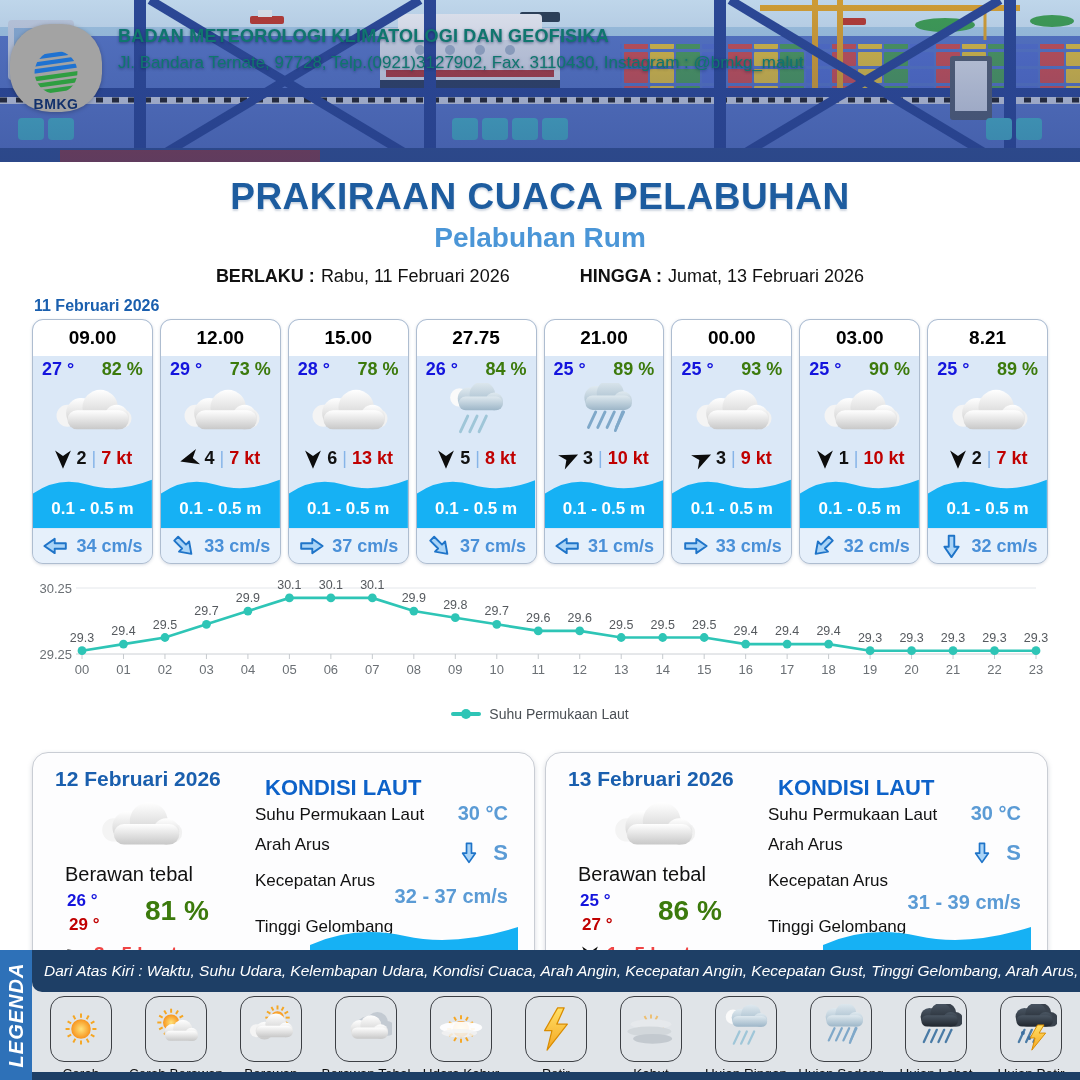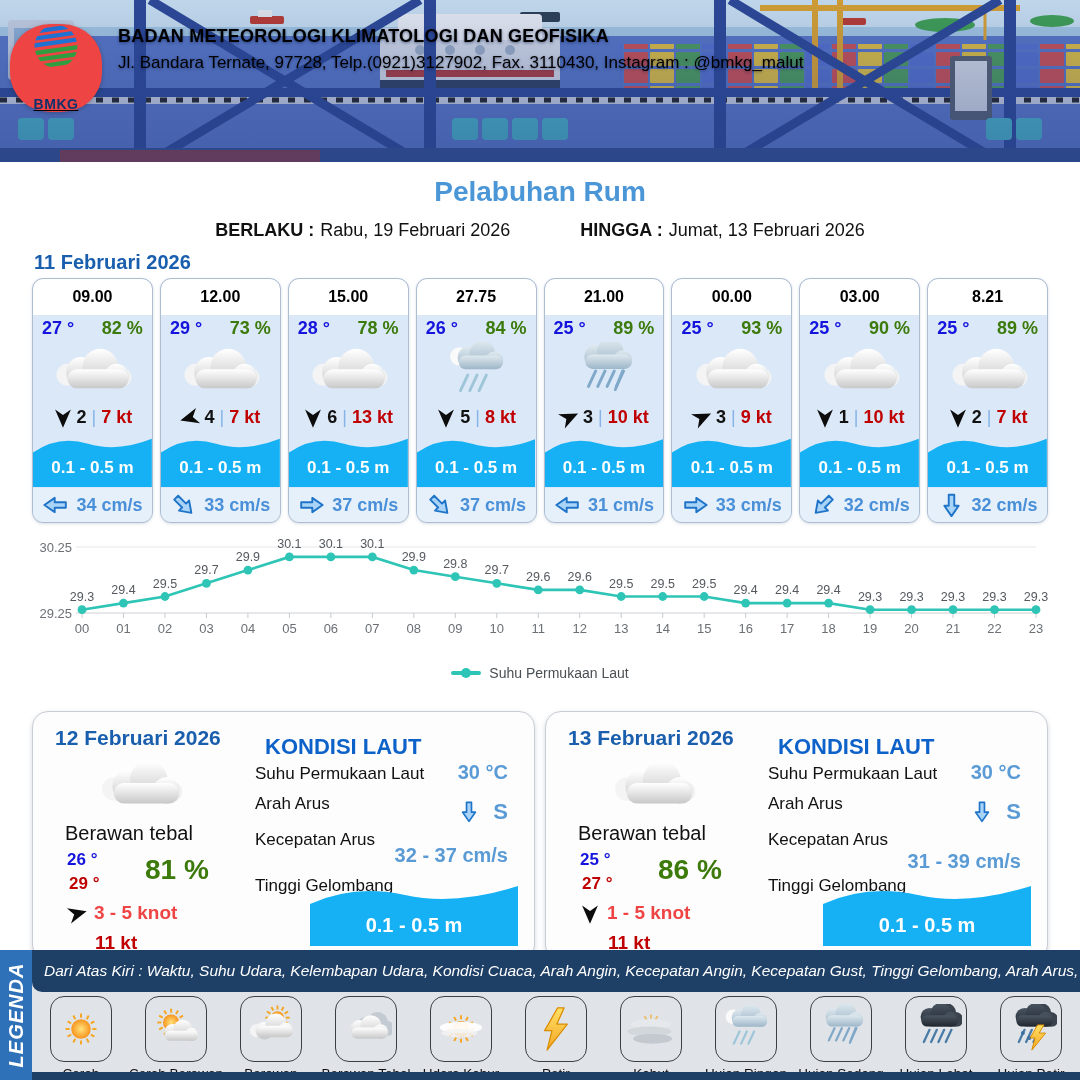--- a/index.html
+++ b/index.html
@@ -3,43 +3,43 @@
 <meta charset="utf-8">
 <style>
   html,body{margin:0;padding:0;background:#ffffff;}
   body{font-family:"Liberation Sans","DejaVu Sans",sans-serif;width:1080px;height:1080px;position:relative;overflow:hidden;}
   .nowrap{white-space:nowrap;}
 
   
   #header{position:relative;width:1080px;height:162px;overflow:hidden;}
   #header-bg{position:absolute;inset:0;}
   #header-overlay{position:absolute;inset:0;background:linear-gradient(180deg,rgba(47,73,148,.10),rgba(37,60,130,.42));}
-  #logo-badge{position:absolute;left:10px;top:24px;width:92px;height:88px;background:#ef4444;border-radius:44%;z-index:3;
-    display:flex;flex-direction:column;align-items:center;justify-content:space-between;box-shadow:0 1px 4px rgba(0,0,0,.25);text-decoration:underline;}
+  #logo-badge{position:absolute;left:10px;top:24px;width:92px;height:88px;background:#a3a3a3;border-radius:44%;z-index:3;
+    display:flex;flex-direction:column;align-items:center;justify-content:flex-end;box-shadow:0 1px 4px rgba(0,0,0,.25);}
   #logo-badge .logo-word{font-size:14px;font-weight:bold;color:#12316b;letter-spacing:.5px;margin-top:-2px;}
-  #header-text{position:absolute;left:118px;top:26px;z-index:3;color:#000000;text-shadow:0 1px 3px rgba(10,25,70,.55);}
+  #header-text{position:absolute;left:118px;top:26px;z-index:3;color:#0f766e;text-shadow:0 1px 3px rgba(10,25,70,.55);}
   .hdr-org{font-size:18px;font-weight:bold;letter-spacing:.2px;}
   .hdr-station{font-size:31px;font-weight:bold;margin-top:3px;letter-spacing:.2px;}
   .hdr-addr{font-size:17px;margin-top:6px;}
 
   
   #title-block{text-align:center;margin-top:14px;}
   #main-title{font-size:37px;font-weight:800;letter-spacing:.5px;color:var(--title-blue);
     text-shadow:0 2px 2px rgba(120,140,170,.35);}
   #sub-title{font-size:28px;font-weight:800;color:var(--subtitle-blue);margin-top:4px;}
   #validity{display:flex;justify-content:center;gap:70px;margin-top:12px;font-size:18px;color:#111;}
   #validity b{font-weight:bold;margin-right:6px;}
 
   
-  #section-date{margin:10px 0 4px 34px;font-size:20px;font-weight:bold;color:var(--section-blue);}
+  #section-date{margin:10px 0 4px 34px;font-size:16px;font-weight:bold;color:var(--section-blue);}
   #hourly-row{display:flex;gap:7px;padding:0 32px;}
   .hcard{width:120px;height:243px;background:var(--card-bg);border:1px solid #aebdd0;border-radius:11px;
     overflow:hidden;display:flex;flex-direction:column;box-shadow:0 1px 3px rgba(100,120,150,.25);}
   .hc-time{height:36px;background:#ffffff;display:flex;align-items:center;justify-content:center;
-    font-size:16px;font-weight:bold;color:#000;border-radius:10px 10px 0 0;}
+    font-size:19px;font-weight:bold;color:#000;border-radius:10px 10px 0 0;}
   .hc-temps{height:26px;display:flex;justify-content:space-between;align-items:center;padding:0 9px;font-weight:bold;font-size:18px;}
   .hc-temp{color:var(--temp-blue);}
   .hc-rh{color:var(--humidity-green);}
   .hc-icon{height:62px;display:flex;align-items:center;justify-content:center;}
   .hc-icon svg{height:60px;width:88px;}
   .hc-wind{height:28px;display:flex;align-items:center;justify-content:center;gap:4px;font-size:18px;font-weight:bold;color:#111;}
   .wind-dart{width:20px;height:21px;display:inline-block;}
   .gust-sep{color:#86b4e8;font-weight:normal;padding:0 1px;}
   .hc-gust{color:var(--gust-red);}
   .hc-wave{height:57px;position:relative;}
@@ -213,23 +213,24 @@
     <div class="logo-word">BMKG</div>
   </div>
 
   <div id="header-text">
     <div class="hdr-org nowrap">BADAN METEOROLOGI KLIMATOLOGI DAN GEOFISIKA</div>
     <div class="hdr-addr nowrap">Jl. Bandara Ternate, 97728, Telp.(0921)3127902, Fax. 3110430, Instagram : @bmkg_malut</div>
   </div>
 </div>
 
 <div id="title-block">
+  <div id="main-title">PRAKIRAAN CUACA PELABUHAN</div>
   <div id="sub-title">Pelabuhan Rum</div>
   <div id="validity">
-    <span class="nowrap"><b>BERLAKU :</b><span>Rabu, 19 Februari 2026</span></span>
+    <span class="nowrap"><b>BERLAKU :</b><span>Rabu, 11 Februari 2026</span></span>
     <span class="nowrap"><b>HINGGA :</b><span>Jumat, 13 Februari 2026</span></span>
   </div>
 </div>
 
 <div id="section-date">11 Februari 2026</div>
 <div id="hourly-row">
   <div class="hcard">
     <div class="hc-time">09.00</div>
     <div class="hc-temps">
       <span class="hc-temp">27 °</span>

